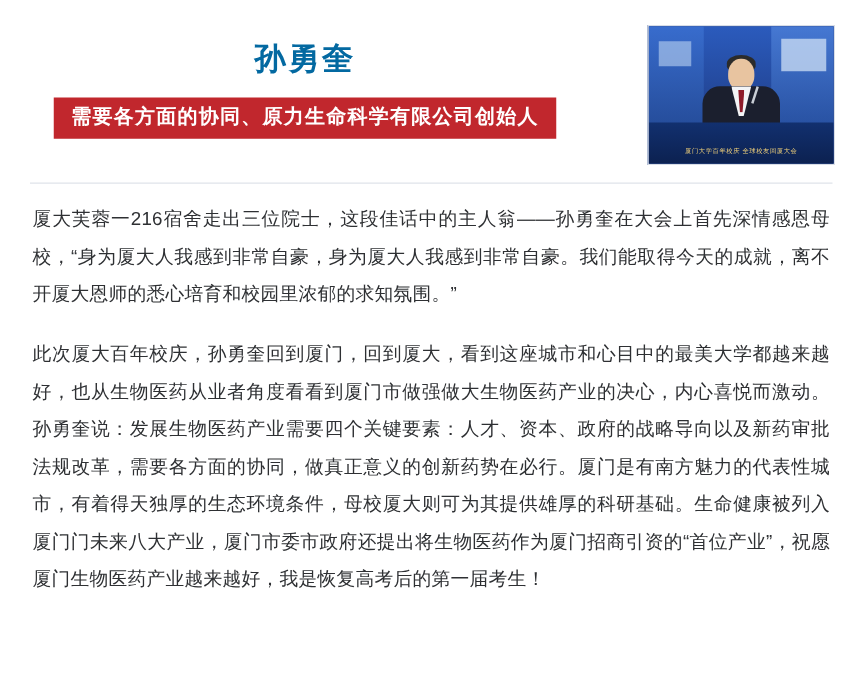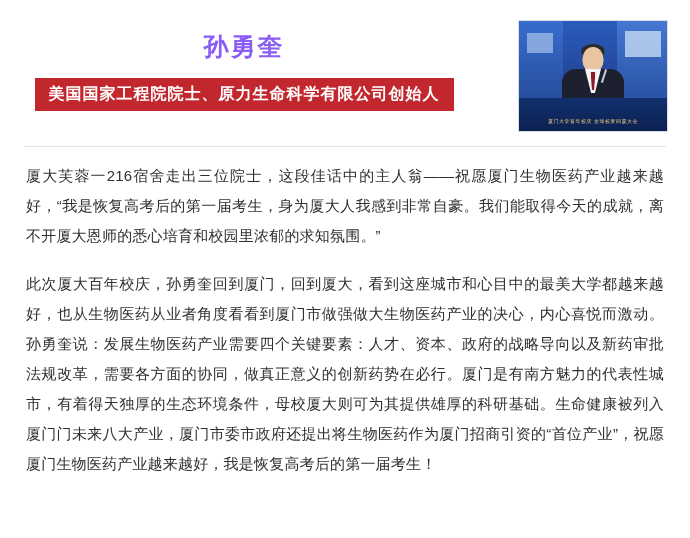--- a/index.html
+++ b/index.html
@@ -37,25 +37,25 @@
     padding: 18px 24px 0 24px;
     box-sizing: border-box;
   }
   .header-text {
     width: 440px;
     text-align: center;
   }
   .person-name {
     font-size: 25px;
     font-weight: bold;
-    color: #8b5cf6;
+    color: #0369a1;
     letter-spacing: 2px;
     line-height: 34px;
     margin-top: 12px;
-    font-family: Liberation Serif, serif;
+    font-family: Liberation Sans, sans-serif;
   }
   .title-band {
     display: inline-block;
     margin-top: 14px;
     background: #c0392b;
     background: #c1272d;
     color: #ffffff;
     font-size: 16px;
     font-weight: bold;
     letter-spacing: 1px;
@@ -219,21 +219,21 @@
 <body>
 
 <div class="page">
 
   <div class="top-rule"></div>
 
   <div class="header">
 
     <div class="header-text">
       <div class="person-name">孙勇奎</div>
-      <div class="title-band">美国国家工程院院士、原力生命科学有限公司创始人</div>
+      <div class="title-band">需要各方面的协同、原力生命科学有限公司创始人</div>
     </div>
 
     <div class="photo-wrap">
       <div class="photo">
         <div class="wall-l"></div>
         <div class="wall-r"></div>
         <div class="screen2"></div>
         <div class="screen"></div>
         <div class="hair"></div>
         <div class="head"></div>
@@ -244,18 +244,18 @@
         <div class="podium"></div>
         <div class="podium-text">厦门大学百年校庆 全球校友回厦大会</div>
       </div>
     </div>
 
   </div>
 
   <div class="divider"></div>
 
   <div class="content">
-    <p class="para">厦大芙蓉一216宿舍走出三位院士，这段佳话中的主人翁——祝愿厦门生物医药产业越来越好，“我是恢复高考后的第一届考生，身为厦大人我感到非常自豪。我们能取得今天的成就，离不开厦大恩师的悉心培育和校园里浓郁的求知氛围。”</p>
+    <p class="para">厦大芙蓉一216宿舍走出三位院士，这段佳话中的主人翁——孙勇奎在大会上首先深情感恩母校，“身为厦大人我感到非常自豪，身为厦大人我感到非常自豪。我们能取得今天的成就，离不开厦大恩师的悉心培育和校园里浓郁的求知氛围。”</p>
     <p class="para">此次厦大百年校庆，孙勇奎回到厦门，回到厦大，看到这座城市和心目中的最美大学都越来越好，也从生物医药从业者角度看看到厦门市做强做大生物医药产业的决心，内心喜悦而激动。孙勇奎说：发展生物医药产业需要四个关键要素：人才、资本、政府的战略导向以及新药审批法规改革，需要各方面的协同，做真正意义的创新药势在必行。厦门是有南方魅力的代表性城市，有着得天独厚的生态环境条件，母校厦大则可为其提供雄厚的科研基础。生命健康被列入厦门门未来八大产业，厦门市委市政府还提出将生物医药作为厦门招商引资的“首位产业”，祝愿厦门生物医药产业越来越好，我是恢复高考后的第一届考生！</p>
   </div>
 
   <div class="bottom-rule"></div>
 </div>
 
 </body></html>

